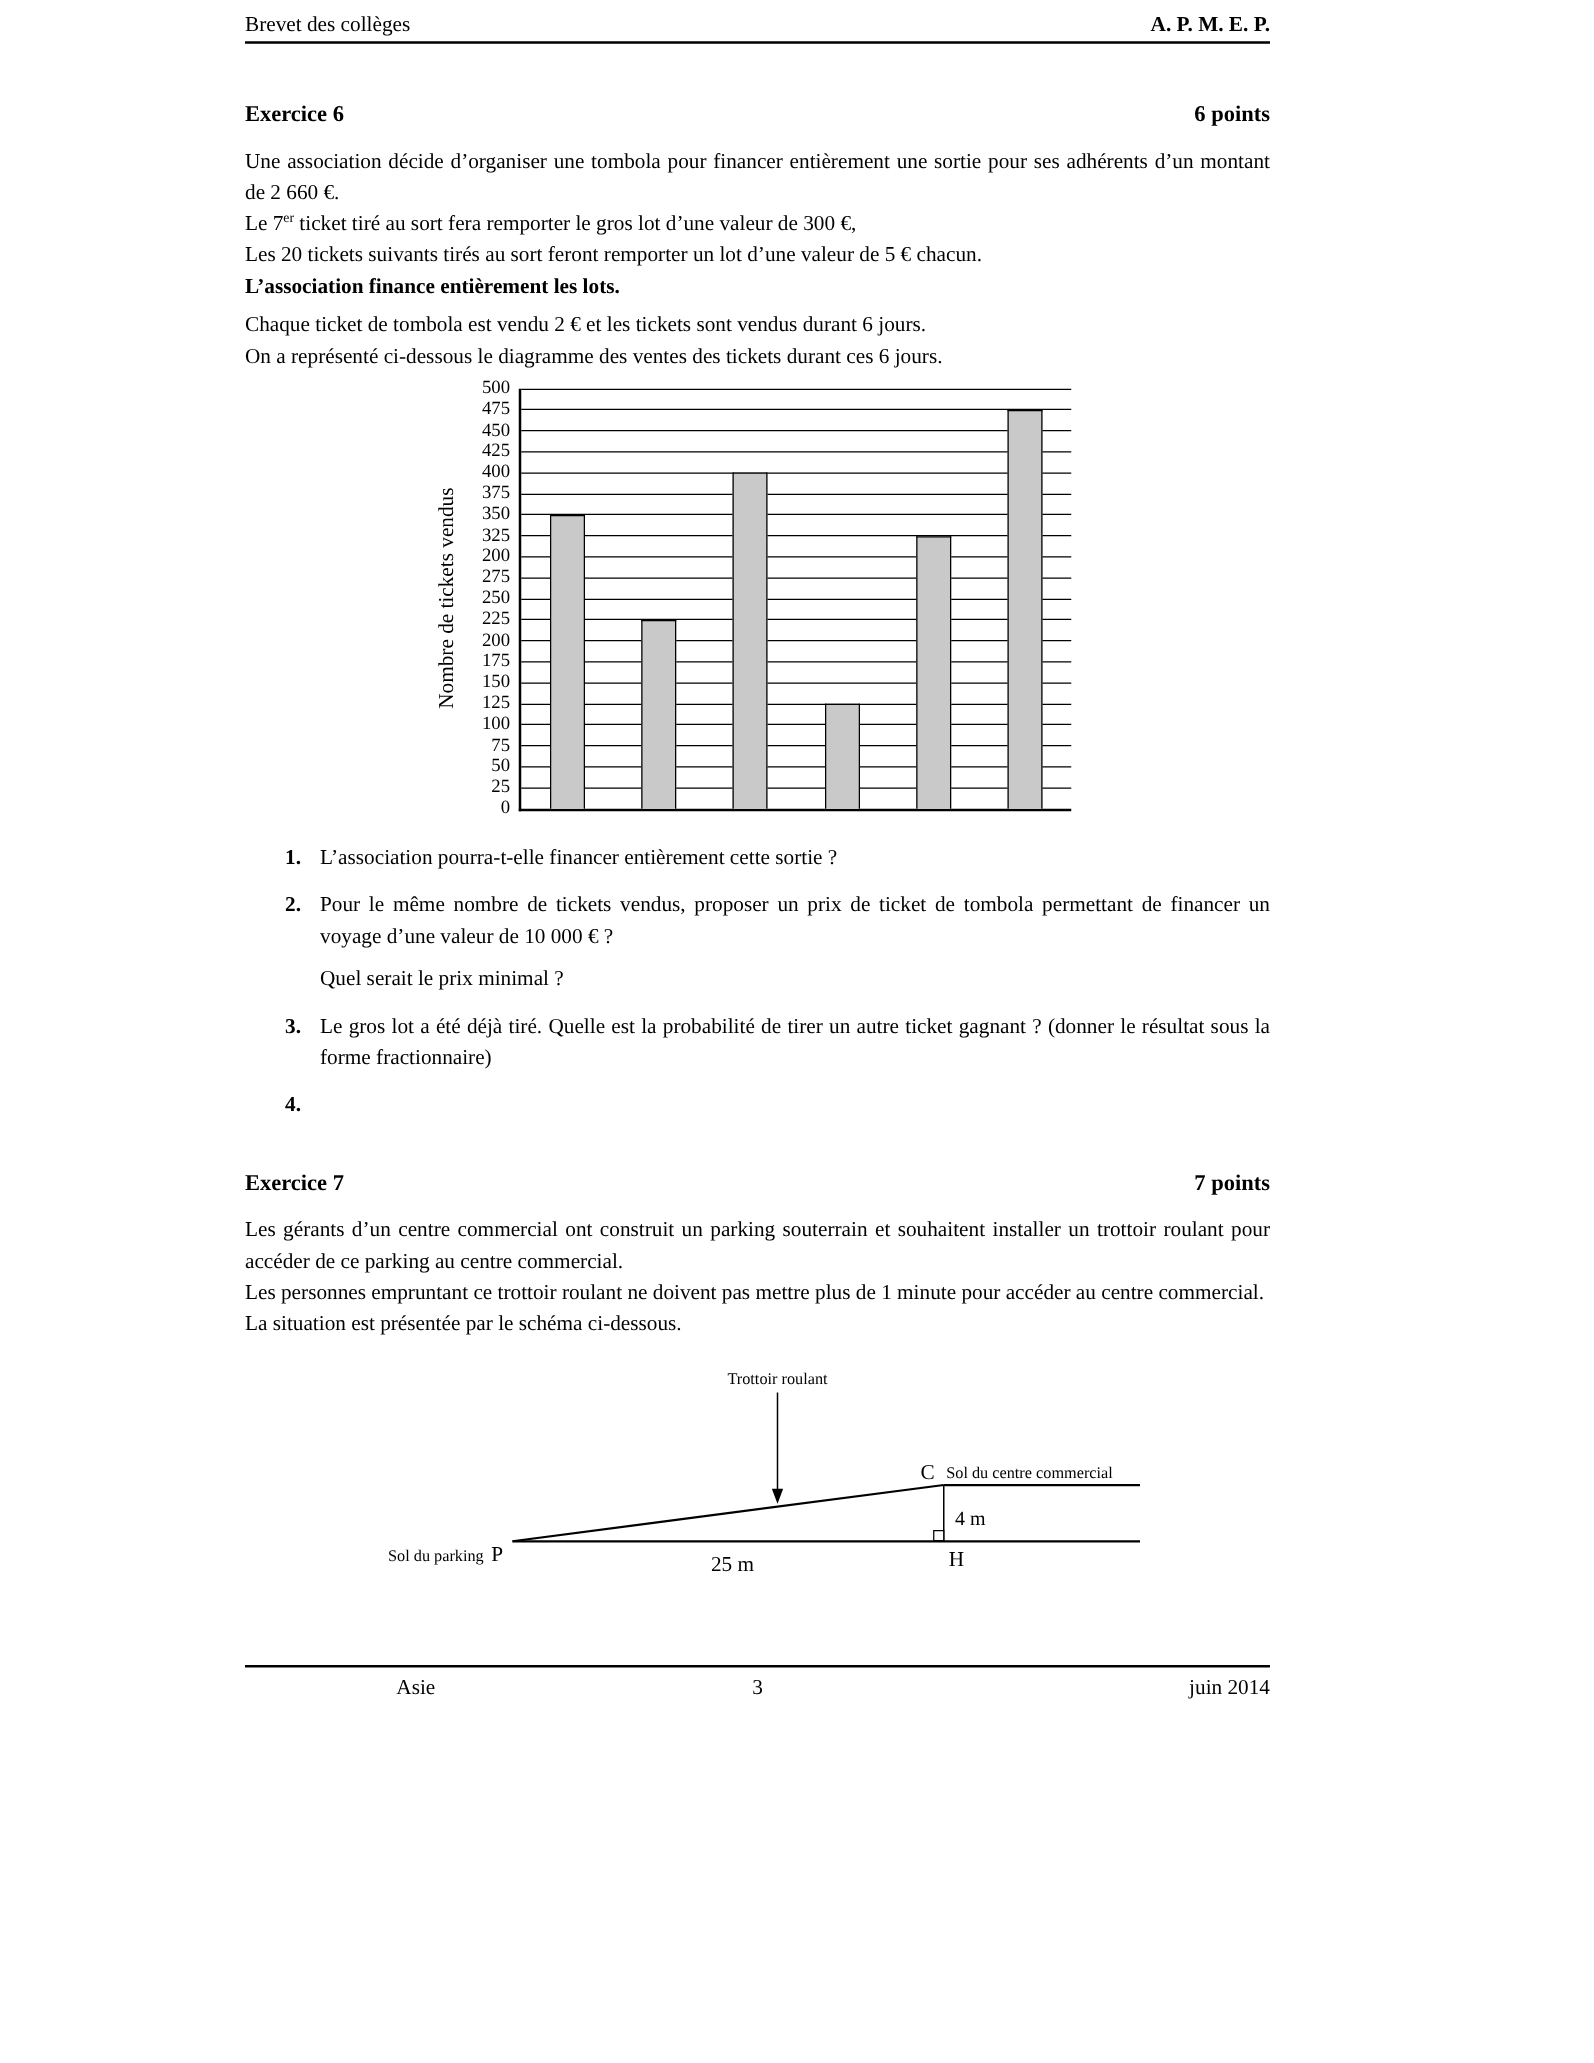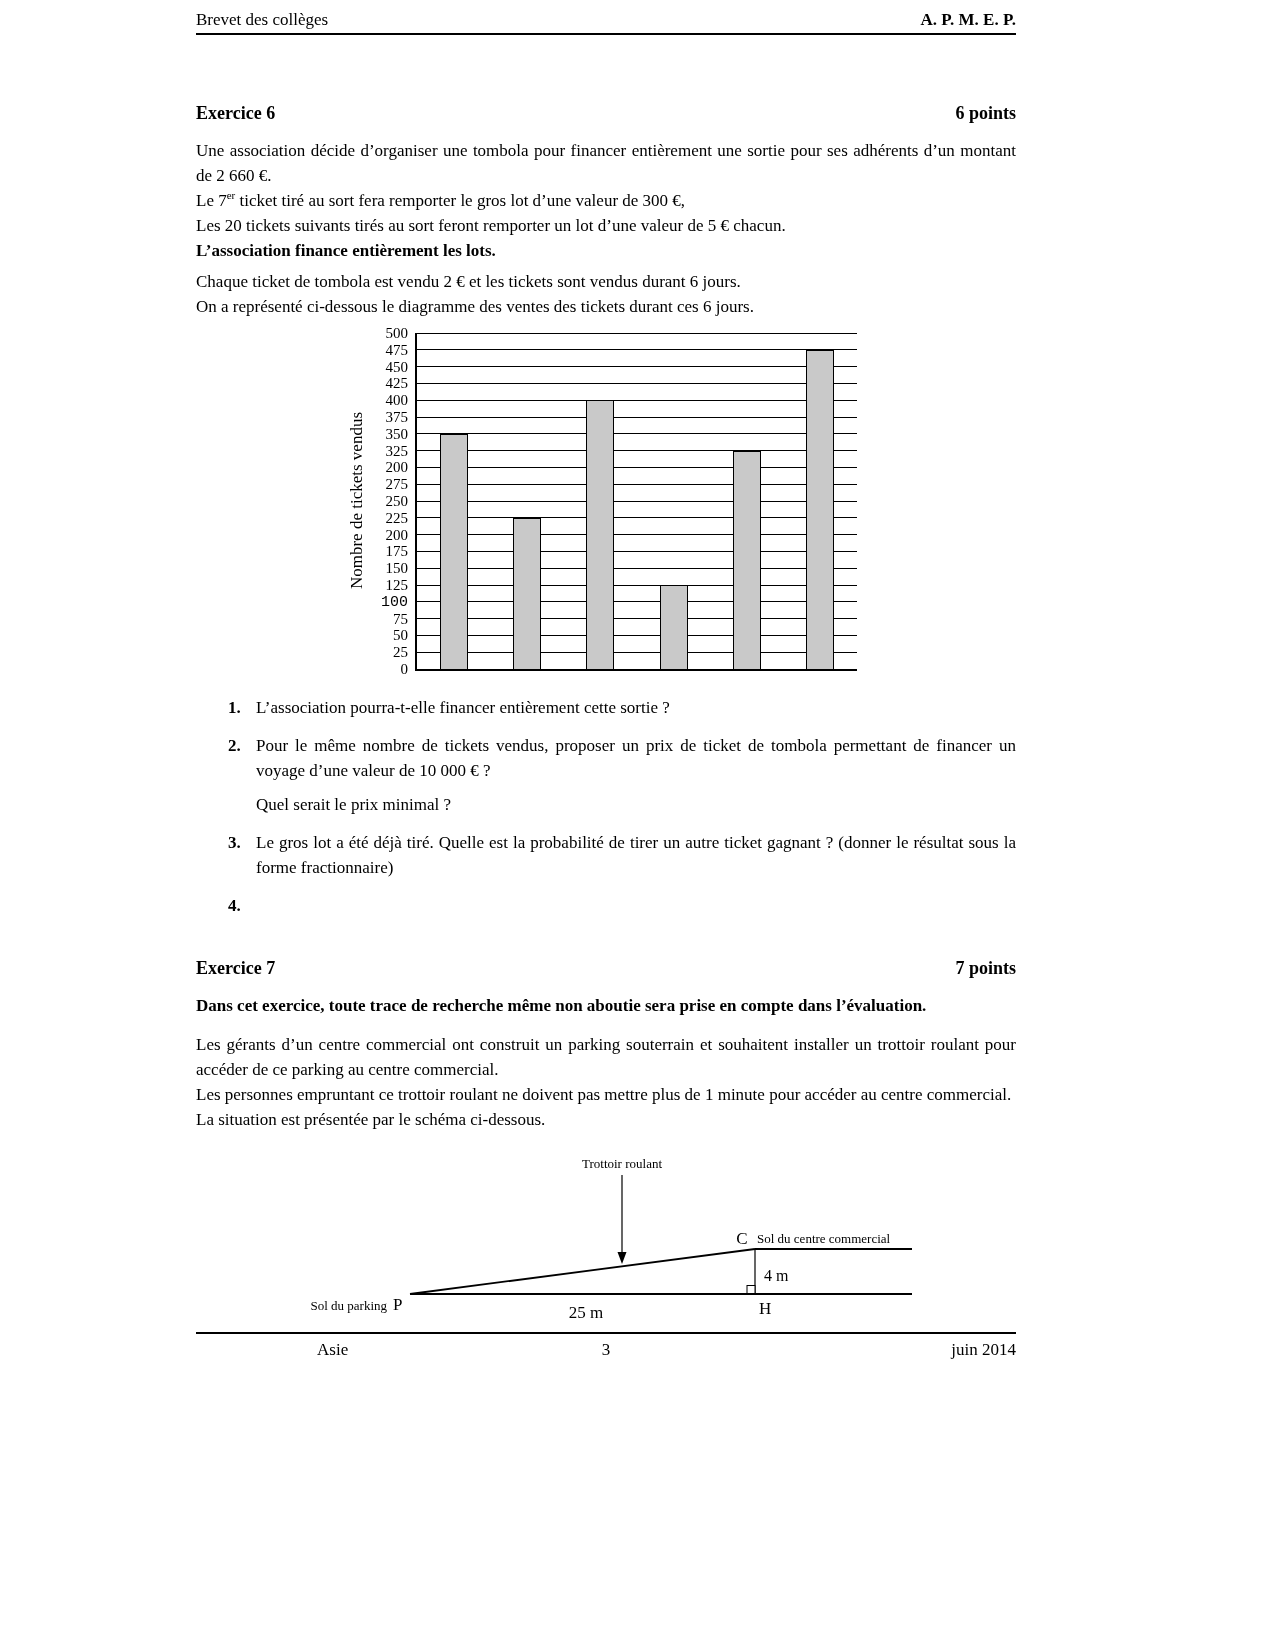--- a/index.html
+++ b/index.html
@@ -19,21 +19,21 @@
                 border-bottom: 2px solid #000; padding-bottom: 4px; line-height: 19px; }
   .doc-footer { position: absolute; left: 196px; right: 259px; top: 1332px;
                 border-top: 2px solid #000; padding-top: 6px;
                 display: flex; align-items: baseline; }
   .doc-footer .f-left, .doc-footer .f-right { flex: 1; text-align: center; }
   .doc-footer .f-center { flex: 1; text-align: center; }
   .doc-footer .f-right { text-align: right; }
 
   
   .ex-title-row { display: flex; justify-content: space-between; font-weight: bold;
-                  font-size: 18px; margin-top: 68px; margin-bottom: 14px; }
+                  font-size: 18px; margin-top: 46px; margin-bottom: 14px; }
   .ex7-row { margin-top: 40px; }
 
   .para { margin: 0; line-height: 25px; }
   .para.gap-top { margin-top: 6px; }
   sup { font-size: 11px; line-height: 0; }
 
   
   .chart { margin: 14px 0 0 148px; }
   .chart-top { display: flex; }
   .chart-ylabel-wrap { width: 26px; height: 336px; display: flex; align-items: center; justify-content: center; }
@@ -94,21 +94,21 @@
     <figure class="chart" style="margin-right:0;">
       <div class="chart-top">
         <div class="chart-ylabel-wrap">
           <span class="chart-ylabel">Nombre de tickets vendus</span>
         </div>
         <div class="chart-yticks">
             <div class="ytick" style="bottom: 0%;">0</div>
             <div class="ytick" style="bottom: 5%;">25</div>
             <div class="ytick" style="bottom: 10%;">50</div>
             <div class="ytick" style="bottom: 15%; text-align: center;">75</div>
-            <div class="ytick" style="bottom: 20%; font-family: Liberation Mono, monospace;">100</div>
+            <div class="ytick" style="bottom: 20%;">100</div>
             <div class="ytick" style="bottom: 25%;">125</div>
             <div class="ytick" style="bottom: 30%;">150</div>
             <div class="ytick" style="bottom: 35%;">175</div>
             <div class="ytick" style="bottom: 40%;">200</div>
             <div class="ytick" style="bottom: 45%;">225</div>
             <div class="ytick" style="bottom: 50%;">250</div>
             <div class="ytick" style="bottom: 55%;">275</div>
             <div class="ytick" style="bottom: 60%;">200</div>
             <div class="ytick" style="bottom: 65%;">325</div>
             <div class="ytick" style="bottom: 70%;">350</div>
@@ -178,21 +178,20 @@
       </div>
     </div>
   </section>
 
   <section>
     <div class="ex-title-row ex7-row">
       <span>Exercice 7</span>
       <span>7 points</span>
     </div>
 
-    <p class="para justify bold">Dans cet exercice, toute trace de recherche même non aboutie sera prise en compte dans l’évaluation.</p>
     <p class="para justify" style="margin-top:14px;">Les gérants d’un centre commercial ont construit un parking souterrain et souhaitent installer un trottoir roulant pour accéder de ce parking au centre commercial.</p>
     <p class="para justify">Les personnes empruntant ce trottoir roulant ne doivent pas mettre plus de 1 minute pour accéder au centre commercial.</p>
     <p class="para">La situation est présentée par le schéma ci-dessous.</p>
 
     <svg class="diagram" viewBox="0 0 820 178" aria-hidden="false">
 
       <text x="426" y="14" text-anchor="middle" class="lbl-small">Trottoir roulant</text>
       <line x1="426" y1="21" x2="426" y2="100" class="thin"></line>
       <polygon points="421.5,98 430.5,98 426,110"></polygon>
 

